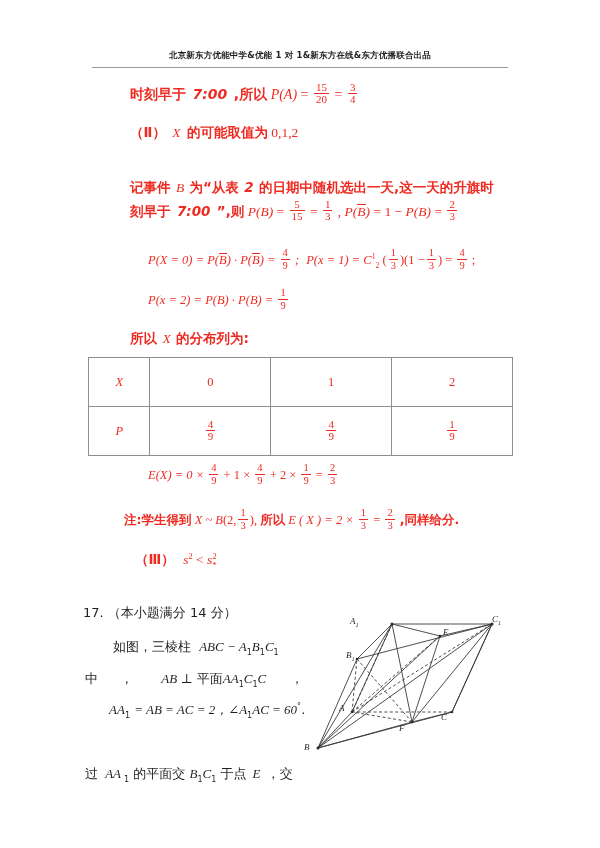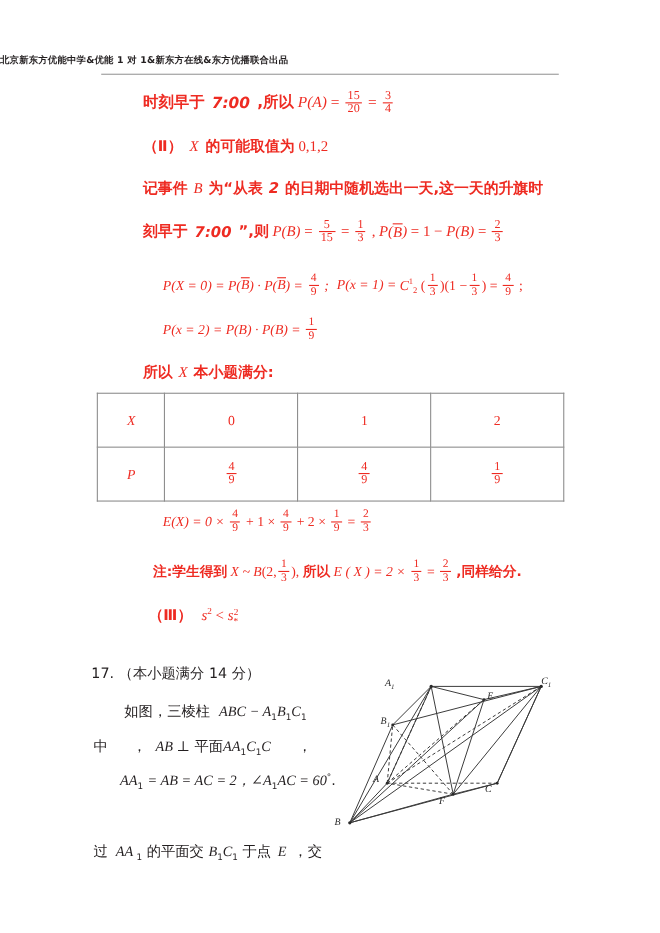--- a/index.html
+++ b/index.html
@@ -20,21 +20,21 @@
     inset: 0;
     background: #ffffff;
   }
 
   
   .header {
     position: absolute;
     top: 44px;
     left: 0;
     width: 600px;
-    text-align: left;
+    text-align: center;
   }
   .header-text {
     font-size: 8.5px;
     color: #231f20;
     letter-spacing: 0.2px;
     font-family: "DejaVu Sans", "Liberation Sans", sans-serif;
     font-weight: bold;
     display: inline-block;
   }
   .header-rule {
@@ -199,21 +199,21 @@
     </span>
   </div>
 
   <div class="math" style="left:90px; top:126px; font-size:13.5px;">
     <span class="cn">（Ⅱ）</span>
     <span class="it" style="margin:0 3px;">X</span>
     <span class="cn">的可能取值为</span>
     <span class="num">0,1,2</span>
   </div>
 
-  <div class="math" style="left:90px; top:164px; font-size:13.5px;">
+  <div class="math" style="left:90px; top:181px; font-size:13.5px;">
     <span class="cn">记事件</span>
     <span class="it" style="margin:0 2px;">B</span>
     <span class="cn">为“从表</span>
     <span class="timebold" style="margin:0 2px;">2</span>
     <span class="cn">的日期中随机选出一天,这一天的升旗时</span>
   </div>
 
   <div class="math" style="left:90px; top:199px; font-size:13.5px;">
     <span class="cn">刻早于</span>
     <span class="timebold" style="margin:0 3px;">7:00</span>
@@ -267,21 +267,21 @@
     <span class="it">P(x = 2) = P(B) · P(B) =</span>
     <span class="frac" style="font-size:10.5px;">
       <span class="n">1</span>
       <span class="d">9</span>
     </span>
   </div>
 
   <div class="math" style="left:90px; top:332px; font-size:13.5px;">
     <span class="cn">所以</span>
     <span class="it" style="margin:0 2px;">X</span>
-    <span class="cn">本小题满分:</span>
+    <span class="cn">的分布列为:</span>
   </div>
 
   <table class="dist-table">
     <tbody>
         <tr>
       <td class="lab" style="font-style:italic;">X</td>
       <td class="v"><span class="val0">0</span></td>
       <td class="v"><span class="val1">1</span></td>
       <td class="v"><span class="val2">2</span></td>
     </tr>
@@ -325,21 +325,21 @@
       <span class="n">1</span>
       <span class="d">9</span>
     </span>
     <span class="num">=</span>
     <span class="frac" style="font-size:10.5px;">
       <span class="n">2</span>
       <span class="d">3</span>
     </span>
   </div>
 
-  <div class="math" style="left:99px; top:508px; font-size:12.5px;">
+  <div class="math" style="left:84px; top:508px; font-size:12.5px;">
     <span class="cn">注:学生得到</span>
     <span class="it">X ~ B</span><span class="num">(2,</span><span class="frac" style="font-size:10.5px;">
       <span class="n">1</span>
       <span class="d">3</span>
     </span><span class="num">),</span>
     <span class="cn">所以</span>
     <span class="it">E ( X ) = 2 ×</span>
     <span class="frac" style="font-size:10.5px;">
       <span class="n">1</span>
       <span class="d">3</span>
@@ -365,21 +365,21 @@
   </div>
 
   <div class="q17" style="left:113px; top:640px; font-size:13px;">
     <span>如图，三棱柱</span>
     <span class="it" style="margin-left:4px;">ABC − A</span><sub class="s">1</sub><span class="it">B</span><sub class="s">1</sub><span class="it">C</span><sub class="s">1</sub>
   </div>
 
   <div class="q17" style="left:85px; top:672px; font-size:13px;">
     <span>中</span>
     <span style="margin-left:18px;">，</span>
-    <span class="it" style="margin-left:4px;">AB ⊥</span>
+    <span class="it" style="margin-left:24px;">AB ⊥</span>
     <span>平面</span><span class="it">AA</span><sub class="s">1</sub><span class="it">C</span><sub class="s">1</sub><span class="it">C</span>
     <span style="margin-left:20px;">，</span>
   </div>
 
   <div class="q17" style="left:85px; top:703px; font-size:13px;margin-left:24px;">
     <span class="it">AA</span><sub class="s">1</sub>
     <span class="it">= AB = AC = 2，∠A</span><sub class="s">1</sub><span class="it">AC = 60</span><sup class="s">°</sup><span>.</span>
   </div>
 
   <div class="q17" style="left:85px; top:735px; font-size:13px;margin-top:32px;">

